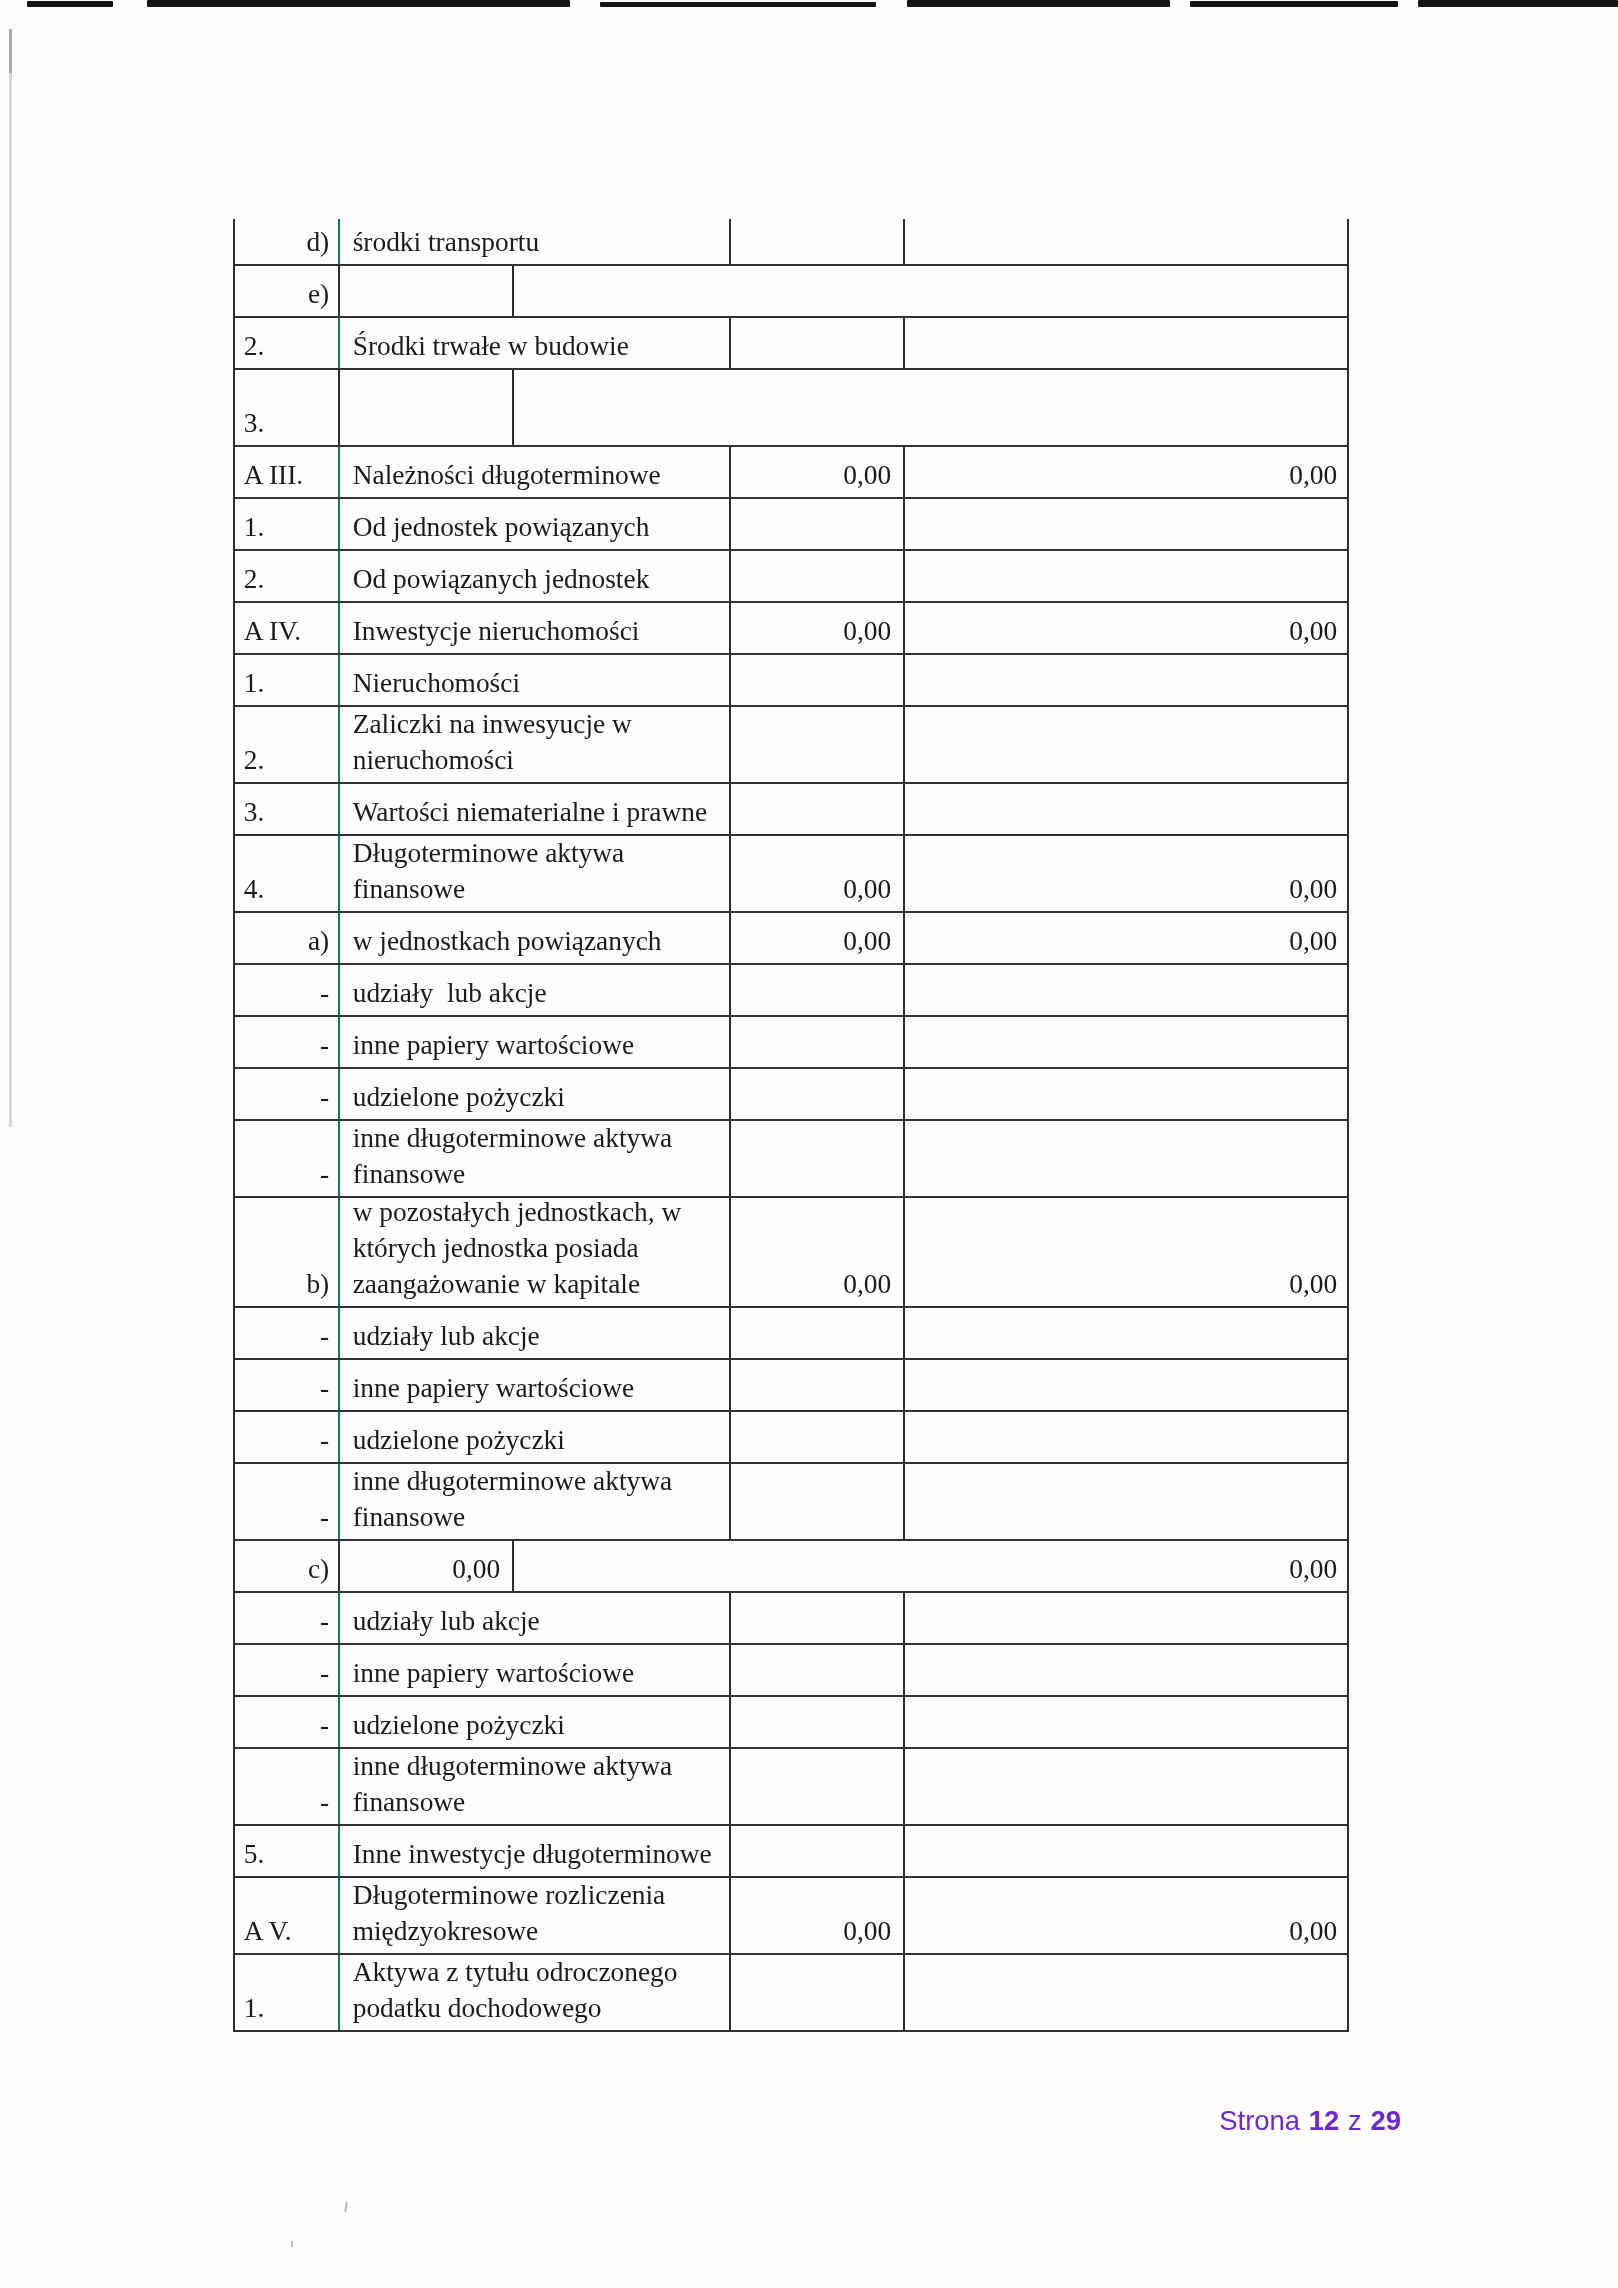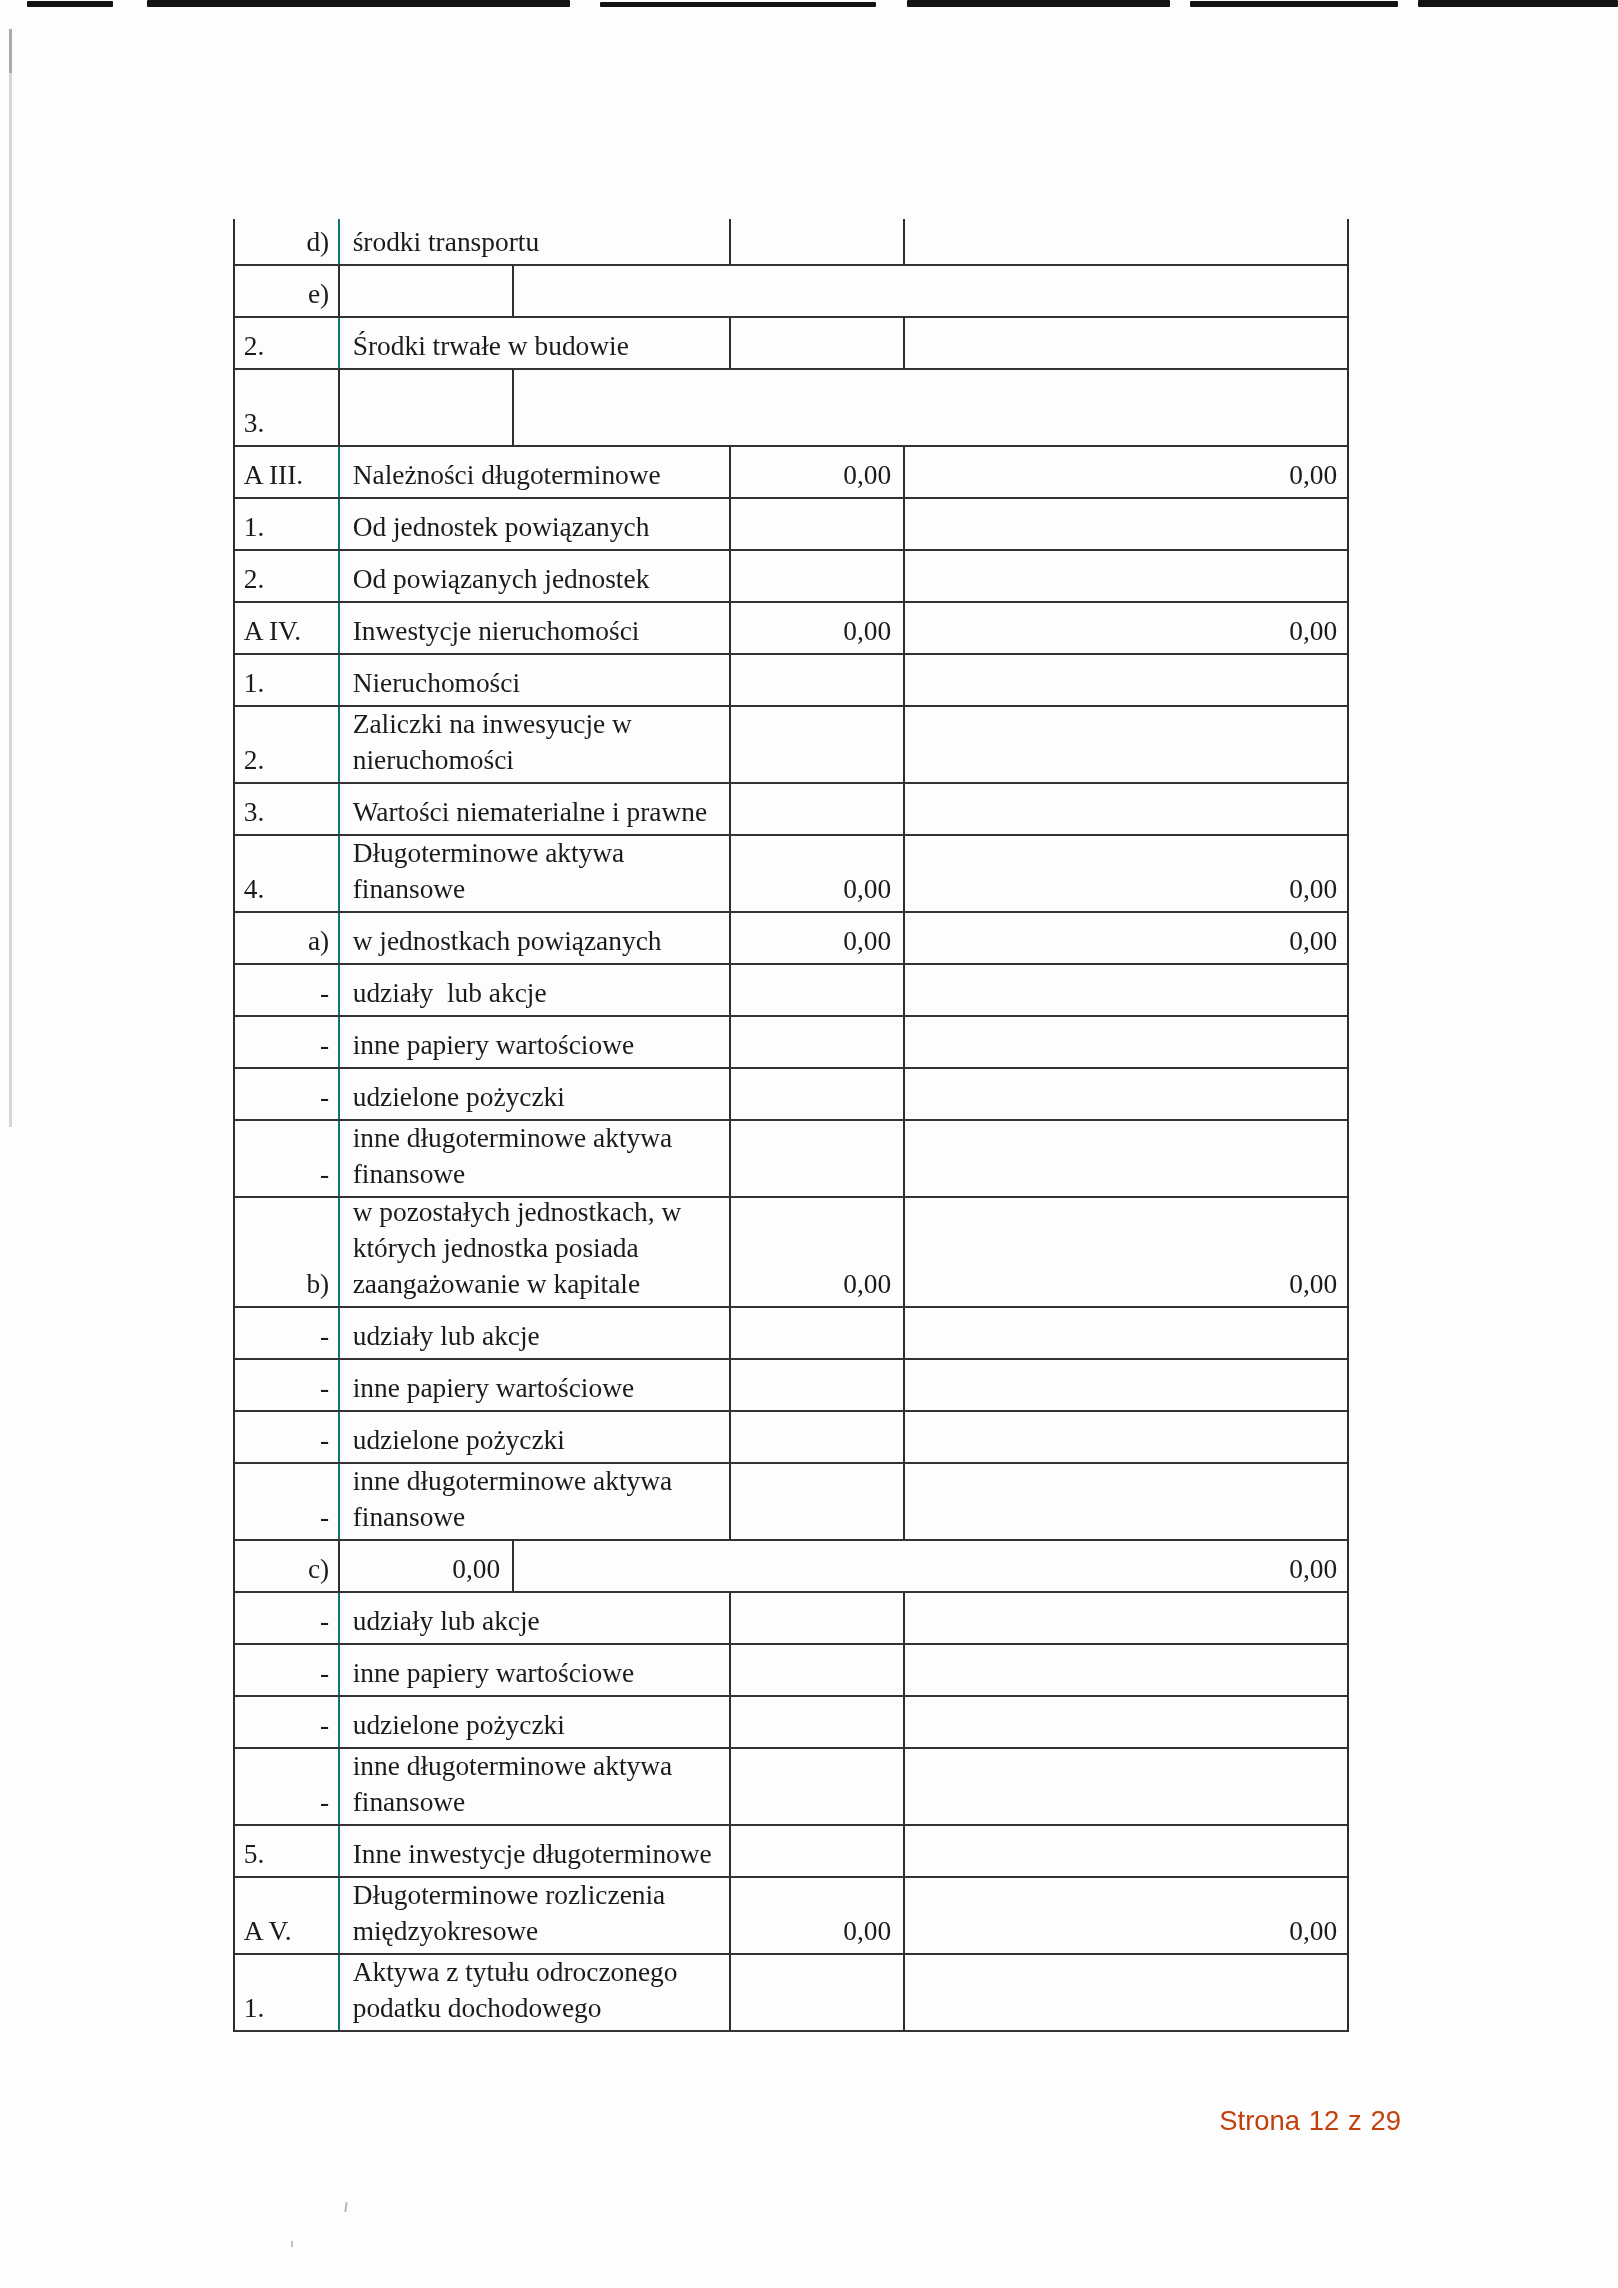--- a/index.html
+++ b/index.html
@@ -59,24 +59,24 @@
   .c1.num-left{justify-content:flex-start;padding-left:8.8px;}
   .c1.num-right{justify-content:flex-end;padding-right:8.8px;}
   .c2{width:391px;border-left:2px solid #0f766e;padding-left:12.7px;padding-right:3.9px;white-space:pre-line;}
   .c3{width:174px;border-left:2px solid #2e2e2e;justify-content:flex-end;padding-right:11.8px;}
   .c4{flex:1;border-left:2px solid #2e2e2e;justify-content:flex-end;padding-right:9.8px;}
 
   
   .page-footer{
     position:absolute;top:2105px;right:217px;
     font-family:"Liberation Sans","DejaVu Sans",sans-serif;
-    font-size:27.4px;color:#c2410c;
+    font-size:27.4px;color:#6d28d9;
     display:inline-flex;gap:8.8px;align-items:baseline;
   }
-  .page-footer .bold{font-weight:400;}
+  .page-footer .bold{font-weight:700;}
 </style>
 </head>
 <body>
 
 <div class="page">
 
   <div class="scan-bar">
     <div class="seg"></div>
     <div class="seg"></div>
     <div class="seg"></div>

